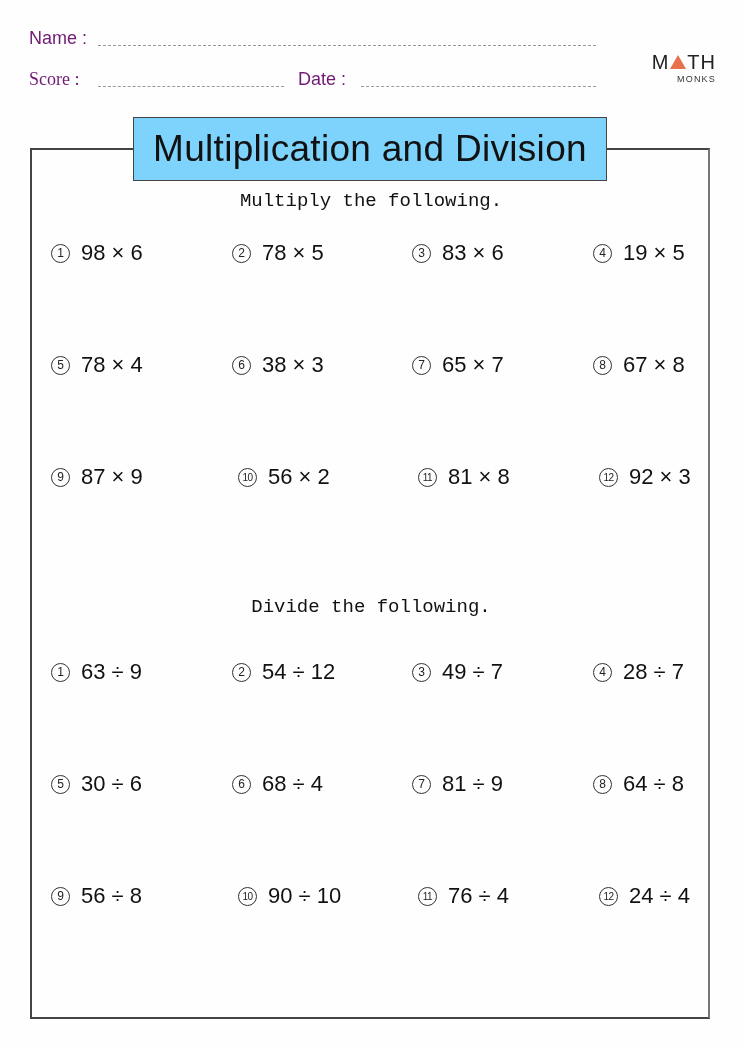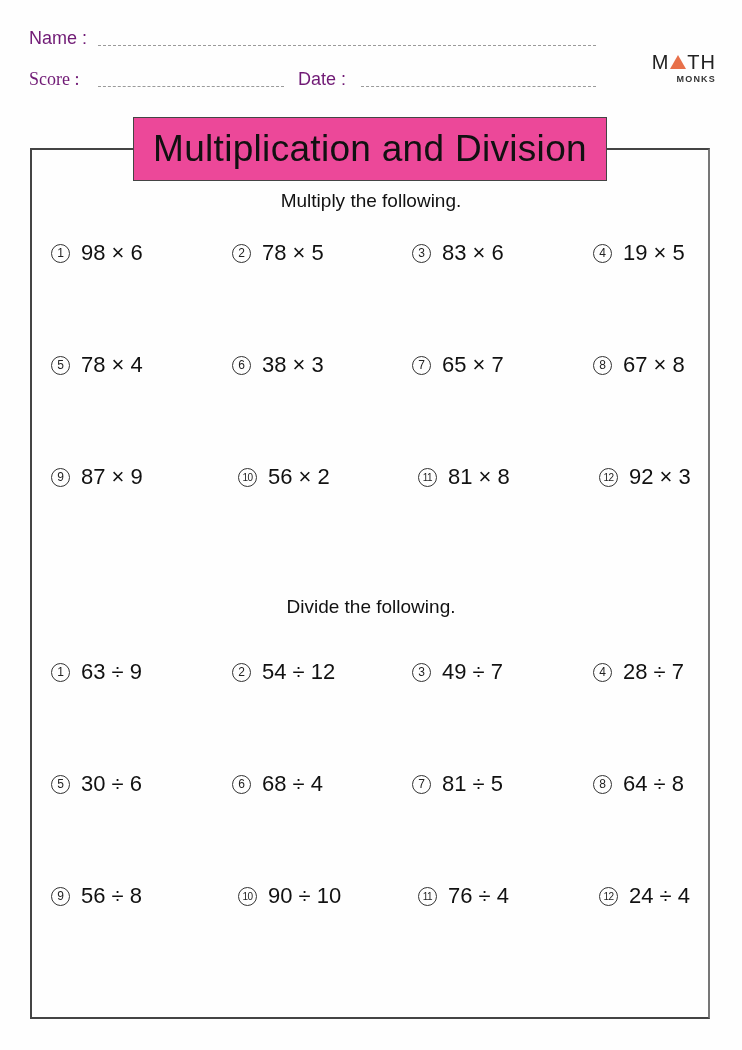--- a/index.html
+++ b/index.html
@@ -4,28 +4,28 @@
 <style>
   html, body { margin: 0; padding: 0; background: #fefefe; }
   body { width: 742px; height: 1050px; position: relative; overflow: hidden;
          font-family: "Liberation Sans", "DejaVu Sans", sans-serif; color: #111; }
   .hdr-label { position: absolute; font-size: 18px; color: #701a75; }
   .dash { position: absolute; height: 0; border-top: 1.5px dashed #9a9a9a; }
   .logo { position: absolute; left: 652px; top: 52px; width: 64px; text-align: right; }
   .logo-main { font-size: 20px; letter-spacing: 1px; color: #222; line-height: 20px; display: flex; align-items: flex-end; justify-content: flex-end; }
   .logo-tri { width: 0; height: 0; border-left: 8px solid transparent; border-right: 8px solid transparent;
               border-bottom: 14px solid #e8704a; margin: 0 1px 3px 1px; display: inline-block; }
-  .logo-sub { font-size: 9px; letter-spacing: 1.2px; color: #333; margin-top: 2px; font-weight: bold; }
+  .logo-sub { font-size: 9px; letter-spacing: 1.2px; color: #333; margin-top: 2px; }
   .frame { position: absolute; left: 30px; top: 148px; width: 680px; height: 871px;
            border: 2px solid #444; border-right-color: #777; box-sizing: border-box; }
   .title-box { position: absolute; left: 133px; top: 117px; width: 474px; height: 64px;
-               background: #ec4899; border: 1.5px solid #444; box-sizing: border-box;
+               background: #7dd3fc; border: 1.5px solid #444; box-sizing: border-box;
                display: flex; align-items: center; justify-content: center;
                font-size: 37px; color: #111; letter-spacing: 0.3px; }
-  .instr { position: absolute; left: 30px; width: 682px; text-align: center; font-size: 19px; color: #111; }
+  .instr { position: absolute; left: 30px; width: 682px; text-align: center; font-size: 19px; color: #111; font-family: Liberation Mono, monospace; }
   .prob { position: absolute; display: flex; align-items: center; font-size: 22px; color: #111; white-space: nowrap; }
   .num { width: 19px; height: 19px; border: 1px solid #333; border-radius: 50%; box-sizing: border-box;
          font-size: 12px; display: flex; align-items: center; justify-content: center; margin-right: 11px; color: #222; }
   .num.two { font-size: 10px; letter-spacing: -0.5px; margin-left: 6px; }
 </style>
 </head>
 <body>
 
 <div class="hdr-label" style="left:29px; top:28px;">Name :</div>
 <div class="dash" style="left:98px; width:498px; top:45px;"></div>
@@ -123,21 +123,21 @@
     <div class="prob" style="left: 51px; top: 771px;">
       <span class="num">5</span>
       <span>30 ÷ 6</span>
     </div>
     <div class="prob" style="left: 232px; top: 771px;">
       <span class="num">6</span>
       <span>68 ÷ 4</span>
     </div>
     <div class="prob" style="left: 412px; top: 771px;">
       <span class="num">7</span>
-      <span>81 ÷ 5</span>
+      <span>81 ÷ 9</span>
     </div>
     <div class="prob" style="left: 593px; top: 771px;">
       <span class="num">8</span>
       <span>64 ÷ 8</span>
     </div>
     <div class="prob" style="left: 51px; top: 883px;">
       <span class="num">9</span>
       <span>56 ÷ 8</span>
     </div>
     <div class="prob" style="left: 232px; top: 883px;">

